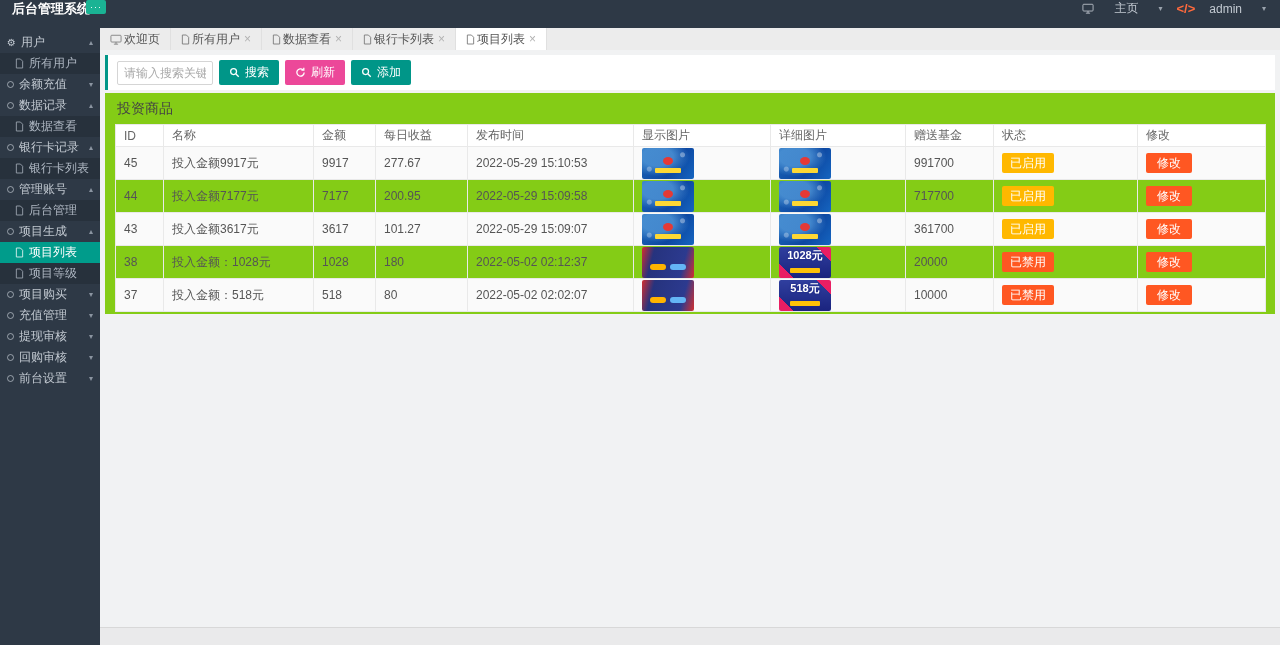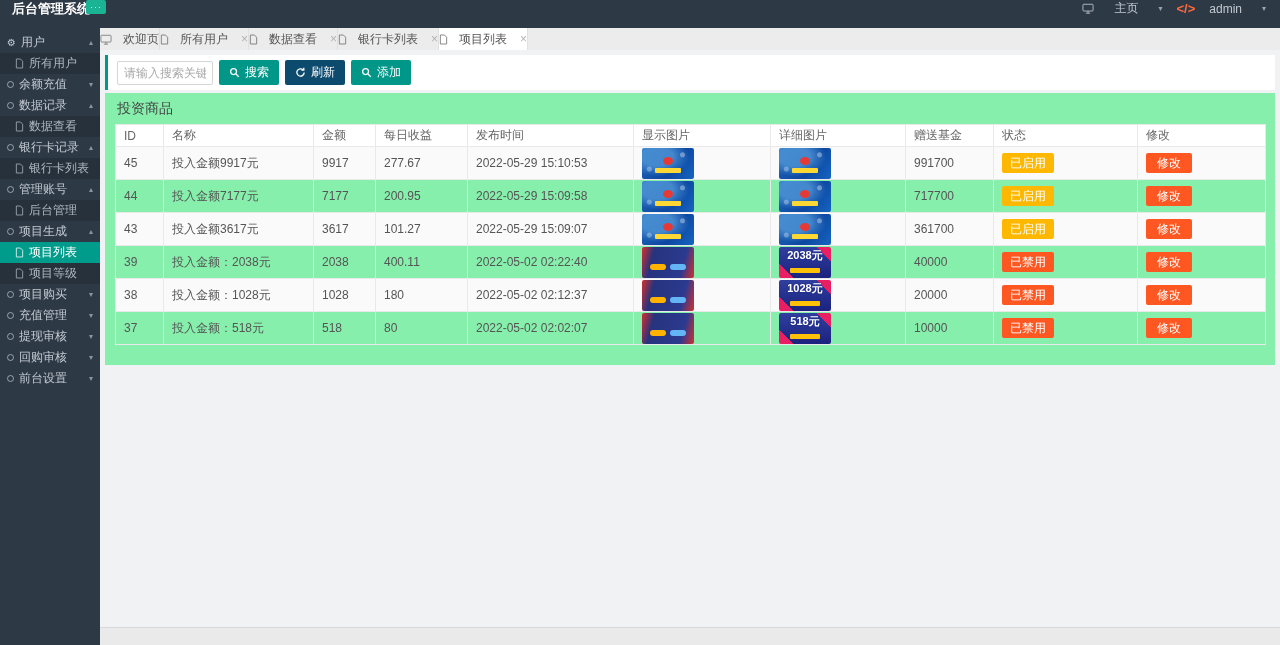--- a/index.html
+++ b/index.html
@@ -25,37 +25,37 @@
   .si-arrow { margin-left:auto; font-size:8px; color:#8b95a1; }
   .si-icon { display:none; }
   .si.ic-gear .gear { display:inline; font-size:10px; line-height:1; }
   .si.ic-circle .ring { display:inline-block; width:7px; height:7px; border:1px solid currentColor; border-radius:50%; opacity:.7; flex:none; }
   .si.ic-doc .dsvg { display:inline-flex; opacity:.85; flex:none; }
 
   
   .main { position:absolute; top:28px; left:100px; width:1180px; height:617px; display:flex; flex-direction:column; }
 
   .tabbar { height:22px; background:#ececec; display:flex; align-items:stretch; flex:none; }
-  .tab { display:flex; align-items:center; gap:11px; padding:0 0; font-size:12px; color:#555; border-right:1px solid #e0e0e0; cursor:pointer; }
+  .tab { display:flex; align-items:center; gap:2px; padding:0 10px; font-size:12px; color:#555; border-right:1px solid #e0e0e0; cursor:pointer; }
   .tab.active { background:#fff; }
   .ticon { display:none; color:#7a7a7a; }
   .tab.ic-monitor .tmon { display:inline-flex; }
   .tab.ic-doc .tdoc { display:inline-flex; }
   .tab-close { color:#b2b2b2; font-size:12px; margin-left:2px; line-height:1; }
 
   .content { flex:1; padding:5px; overflow:hidden; }
 
   .search-panel { background:#fff; height:35px; border-left:3px solid #009688; display:flex; align-items:center; gap:6px; padding-left:9px; margin-bottom:3px; }
   .search-input { width:96px; height:24px; border:1px solid #d5d5d5; border-radius:2px; padding:0 6px; font-size:12px; color:#333; outline:none; }
   .search-input::placeholder { color:#aaa; }
   .btn { height:25px; padding:0 10px; border:none; border-radius:2px; color:#fff; font-size:12px; display:inline-flex; align-items:center; gap:5px; cursor:pointer; }
   .btn-teal { background:#009688; }
-  .btn-blue { background:#0c4a6e; }
-
-  .table-panel { background:#86efac; padding:0 10px 20px; }
+  .btn-blue { background:#ec4899; }
+
+  .table-panel { background:#84cc16; padding:0 10px 2px; }
   .panel-title { font-size:14px; color:#444; padding:7px 2px 6px; }
   table { width:100%; border-collapse:collapse; table-layout:fixed; font-size:12px; color:#555; }
   th, td { border:1px solid #e9e9e9; padding:0 8px; text-align:left; overflow:hidden; white-space:nowrap; }
   th { height:22px; font-weight:normal; color:#666; background:#fff; }
   td { height:33px; }
   tbody tr:nth-child(odd) { background:#fafafa; }
   th:nth-child(1){width:48px} th:nth-child(2){width:150px} th:nth-child(3){width:62px}
   th:nth-child(4){width:92px} th:nth-child(5){width:166px} th:nth-child(6){width:137px}
   th:nth-child(7){width:135px} th:nth-child(8){width:88px} th:nth-child(9){width:144px}
   th:nth-child(10){width:128px}
@@ -414,40 +414,20 @@
     <td>
       <span class="thumb map">
                     <span class="bt"></span>
                   </span>
     </td>
     <td>361700</td>
     <td><button class="badge on">已启用</button></td>
     <td><button class="btn-modify">修改</button></td>
   </tr>
               <tr>
-    <td>39</td>
-    <td>投入金额：2038元</td>
-    <td>2038</td>
-    <td>400.11</td>
-    <td>2022-05-02 02:22:40</td>
-    <td>
-      <span class="thumb promo">
-                    <span class="bt"></span>
-                  </span>
-    </td>
-    <td>
-      <span class="thumb banner">
-                    <span class="bt">2038元</span>
-                  </span>
-    </td>
-    <td>40000</td>
-    <td><button class="badge off">已禁用</button></td>
-    <td><button class="btn-modify">修改</button></td>
-  </tr>
-              <tr>
     <td>38</td>
     <td>投入金额：1028元</td>
     <td>1028</td>
     <td>180</td>
     <td>2022-05-02 02:12:37</td>
     <td>
       <span class="thumb promo">
                     <span class="bt"></span>
                   </span>
     </td>

